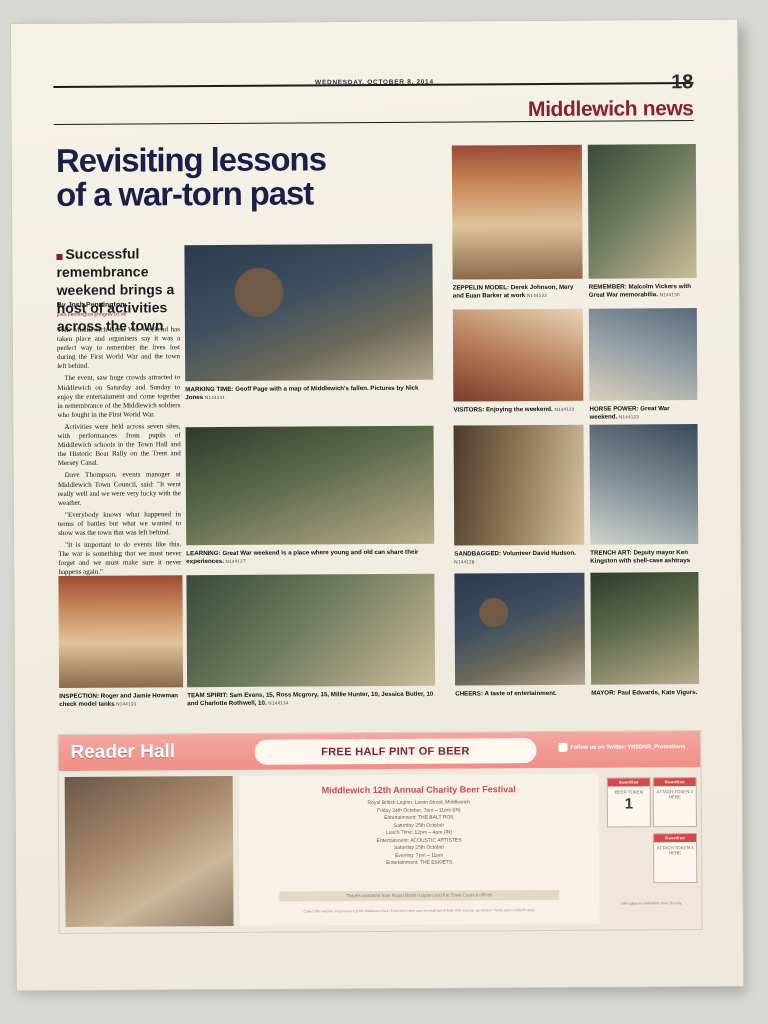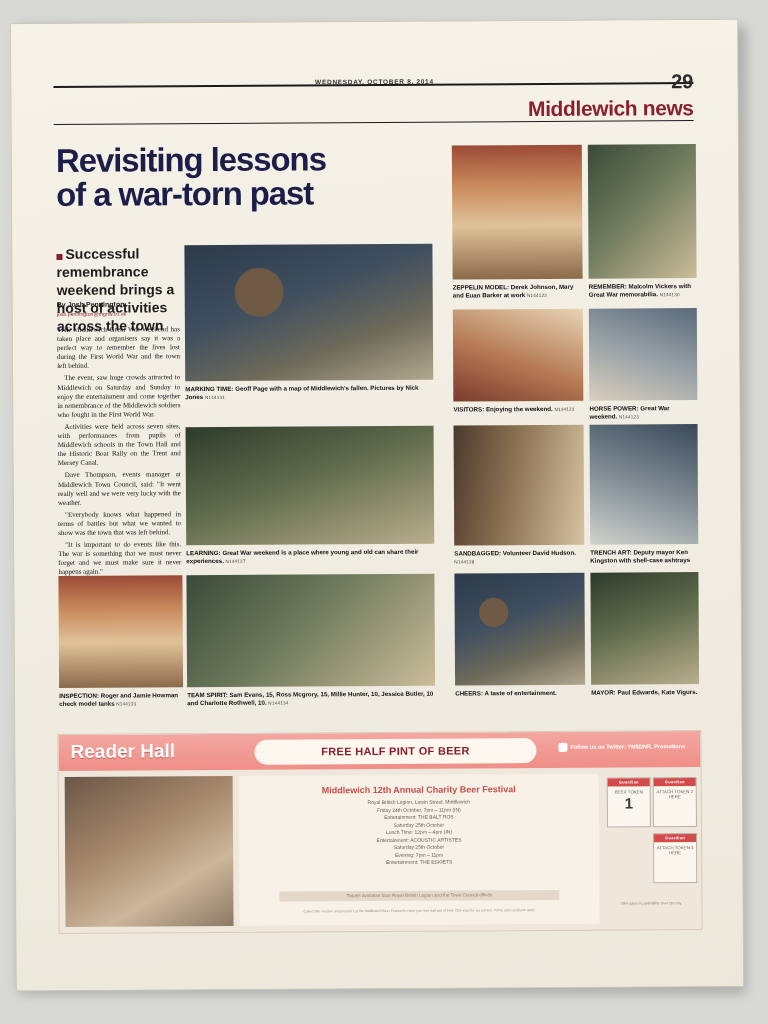--- a/index.html
+++ b/index.html
@@ -86,21 +86,21 @@
 </head>
 <body>
 
 <div class="page-shadow"></div>
 
 <div class="newspaper">
   <div class="paper-inner"></div>
 
   <div class="rule-top"></div>
   <div class="dateline">WEDNESDAY, OCTOBER 8, 2014</div>
-  <div class="pagenum">29</div>
+  <div class="pagenum">18</div>
   <div class="section-title">Middlewich news</div>
   <div class="rule-under"></div>
 
   <div class="headline">
     <div>Revisiting lessons</div>
     <div>of a war-torn past</div>
   </div>
 
   <div class="standfirst"><span class="sq"></span><span>Successful remembrance weekend brings a host of activities across the town</span></div>
   <div class="byline">By Josh Pennington</div>

